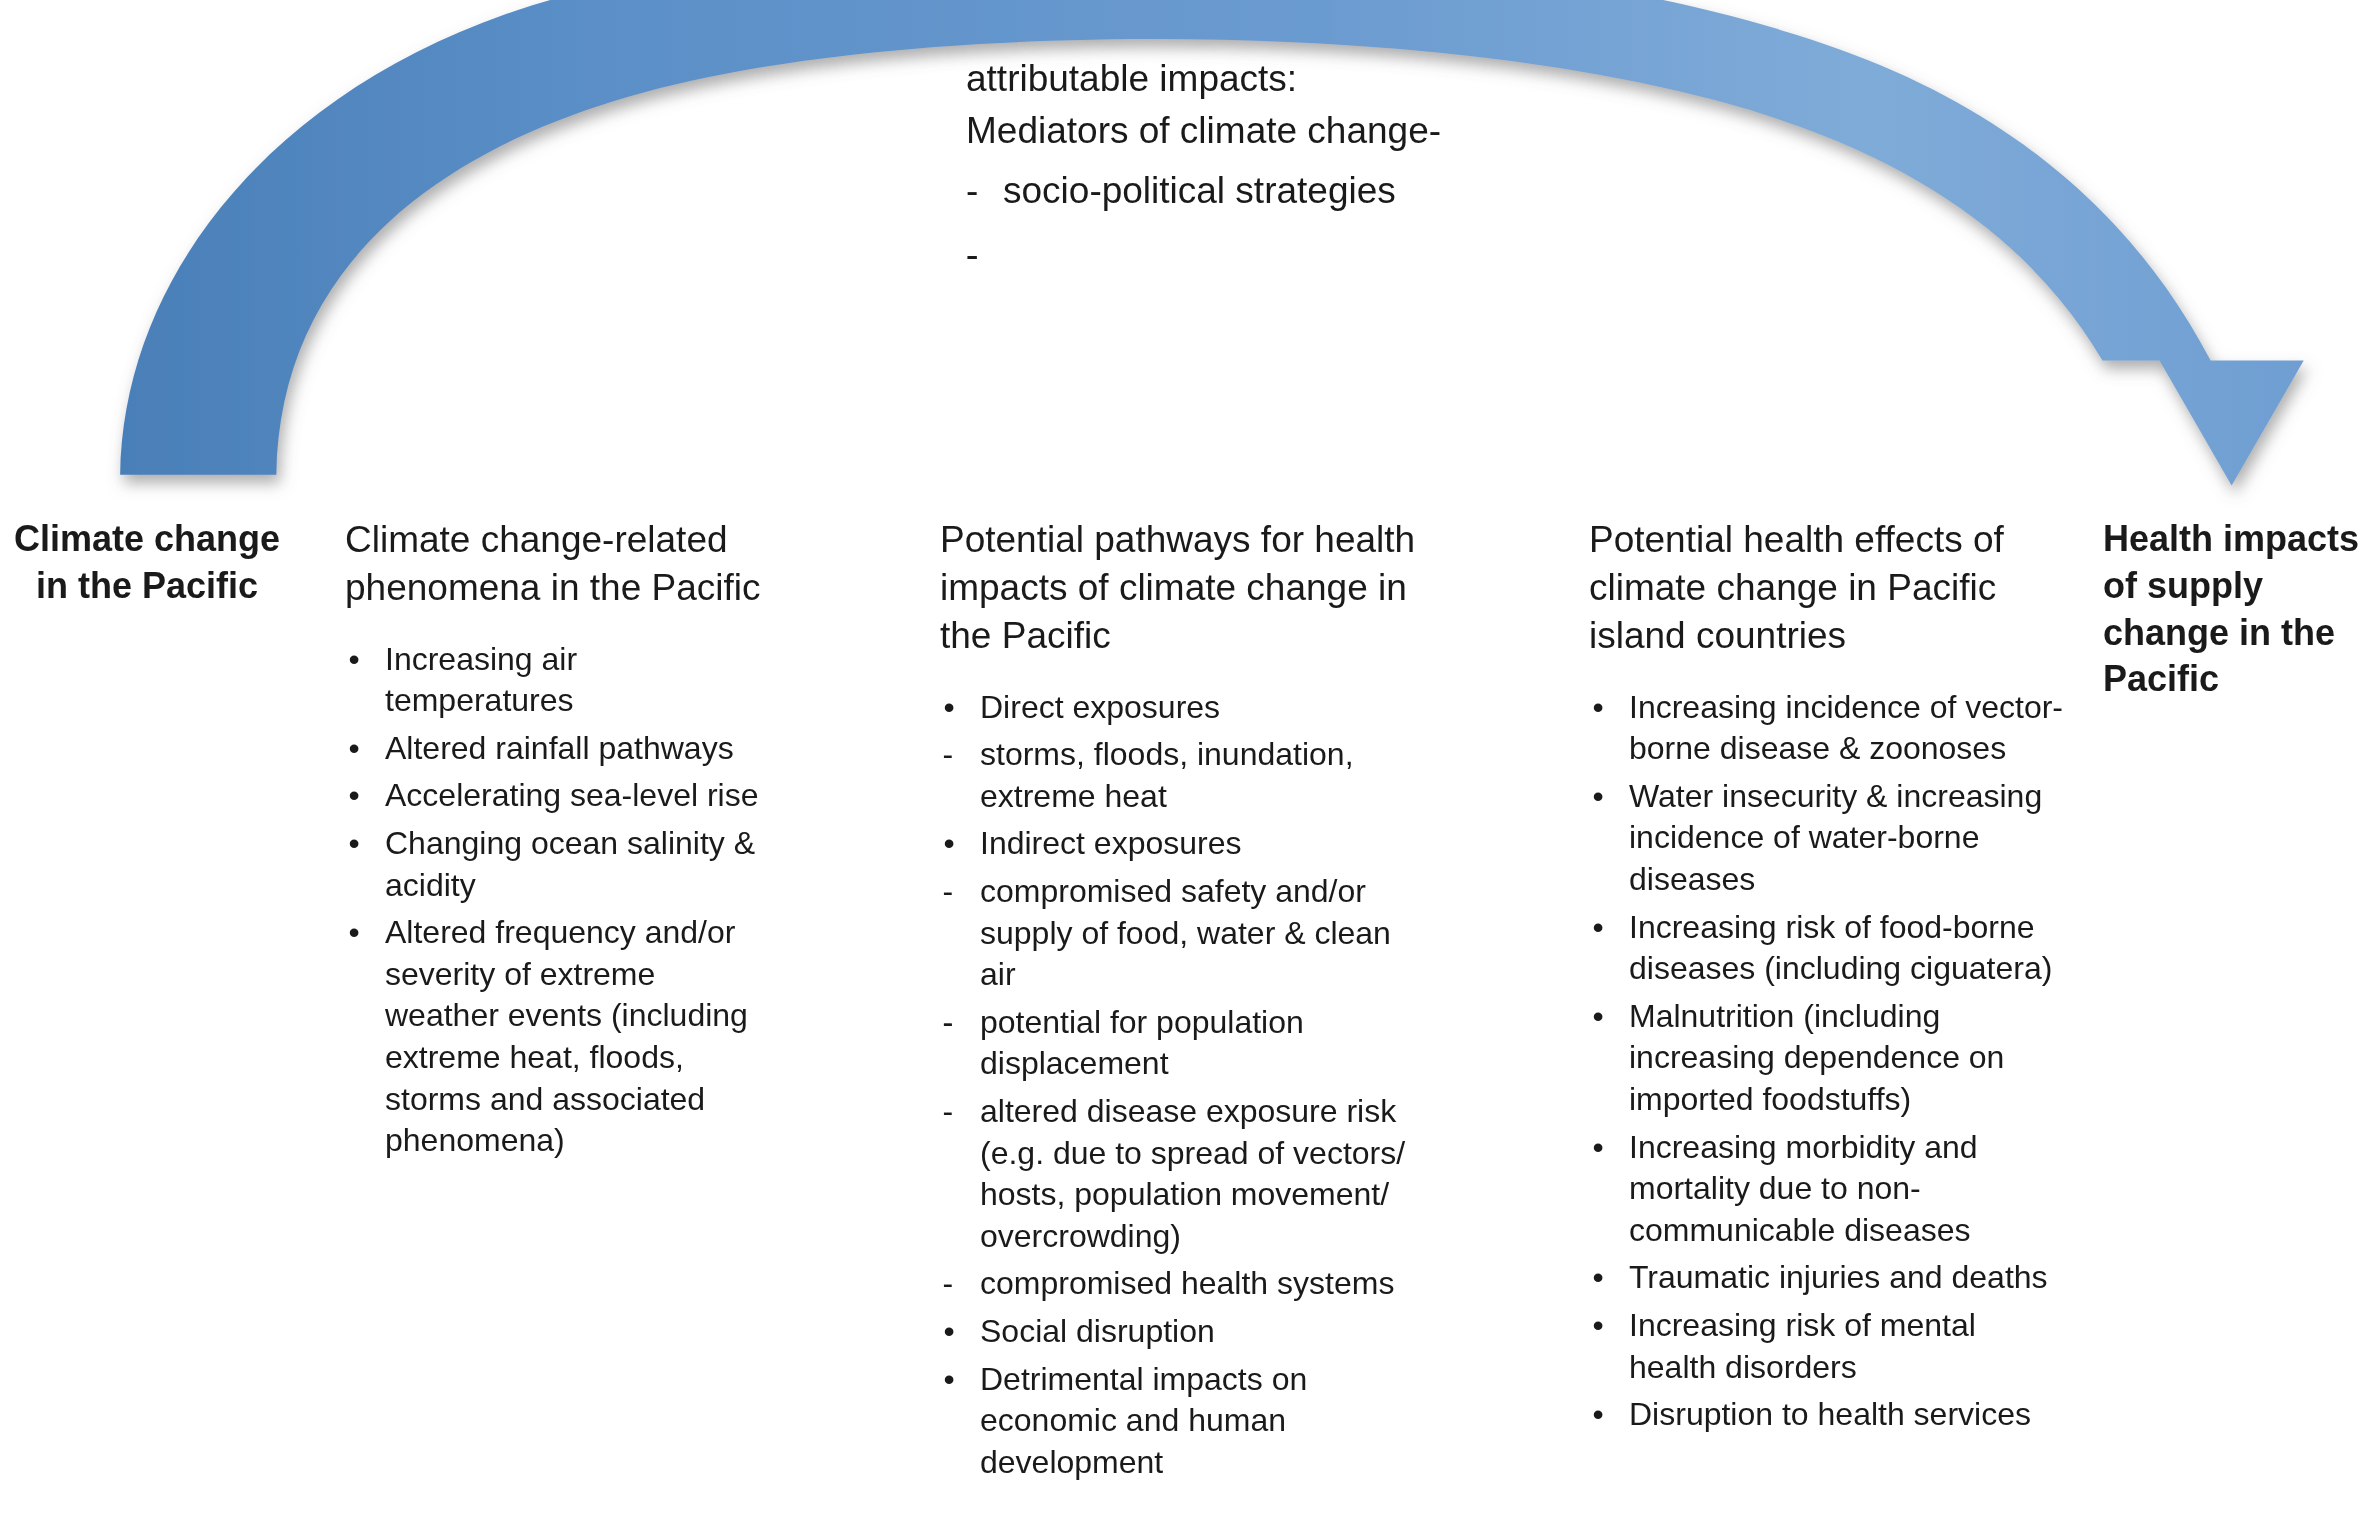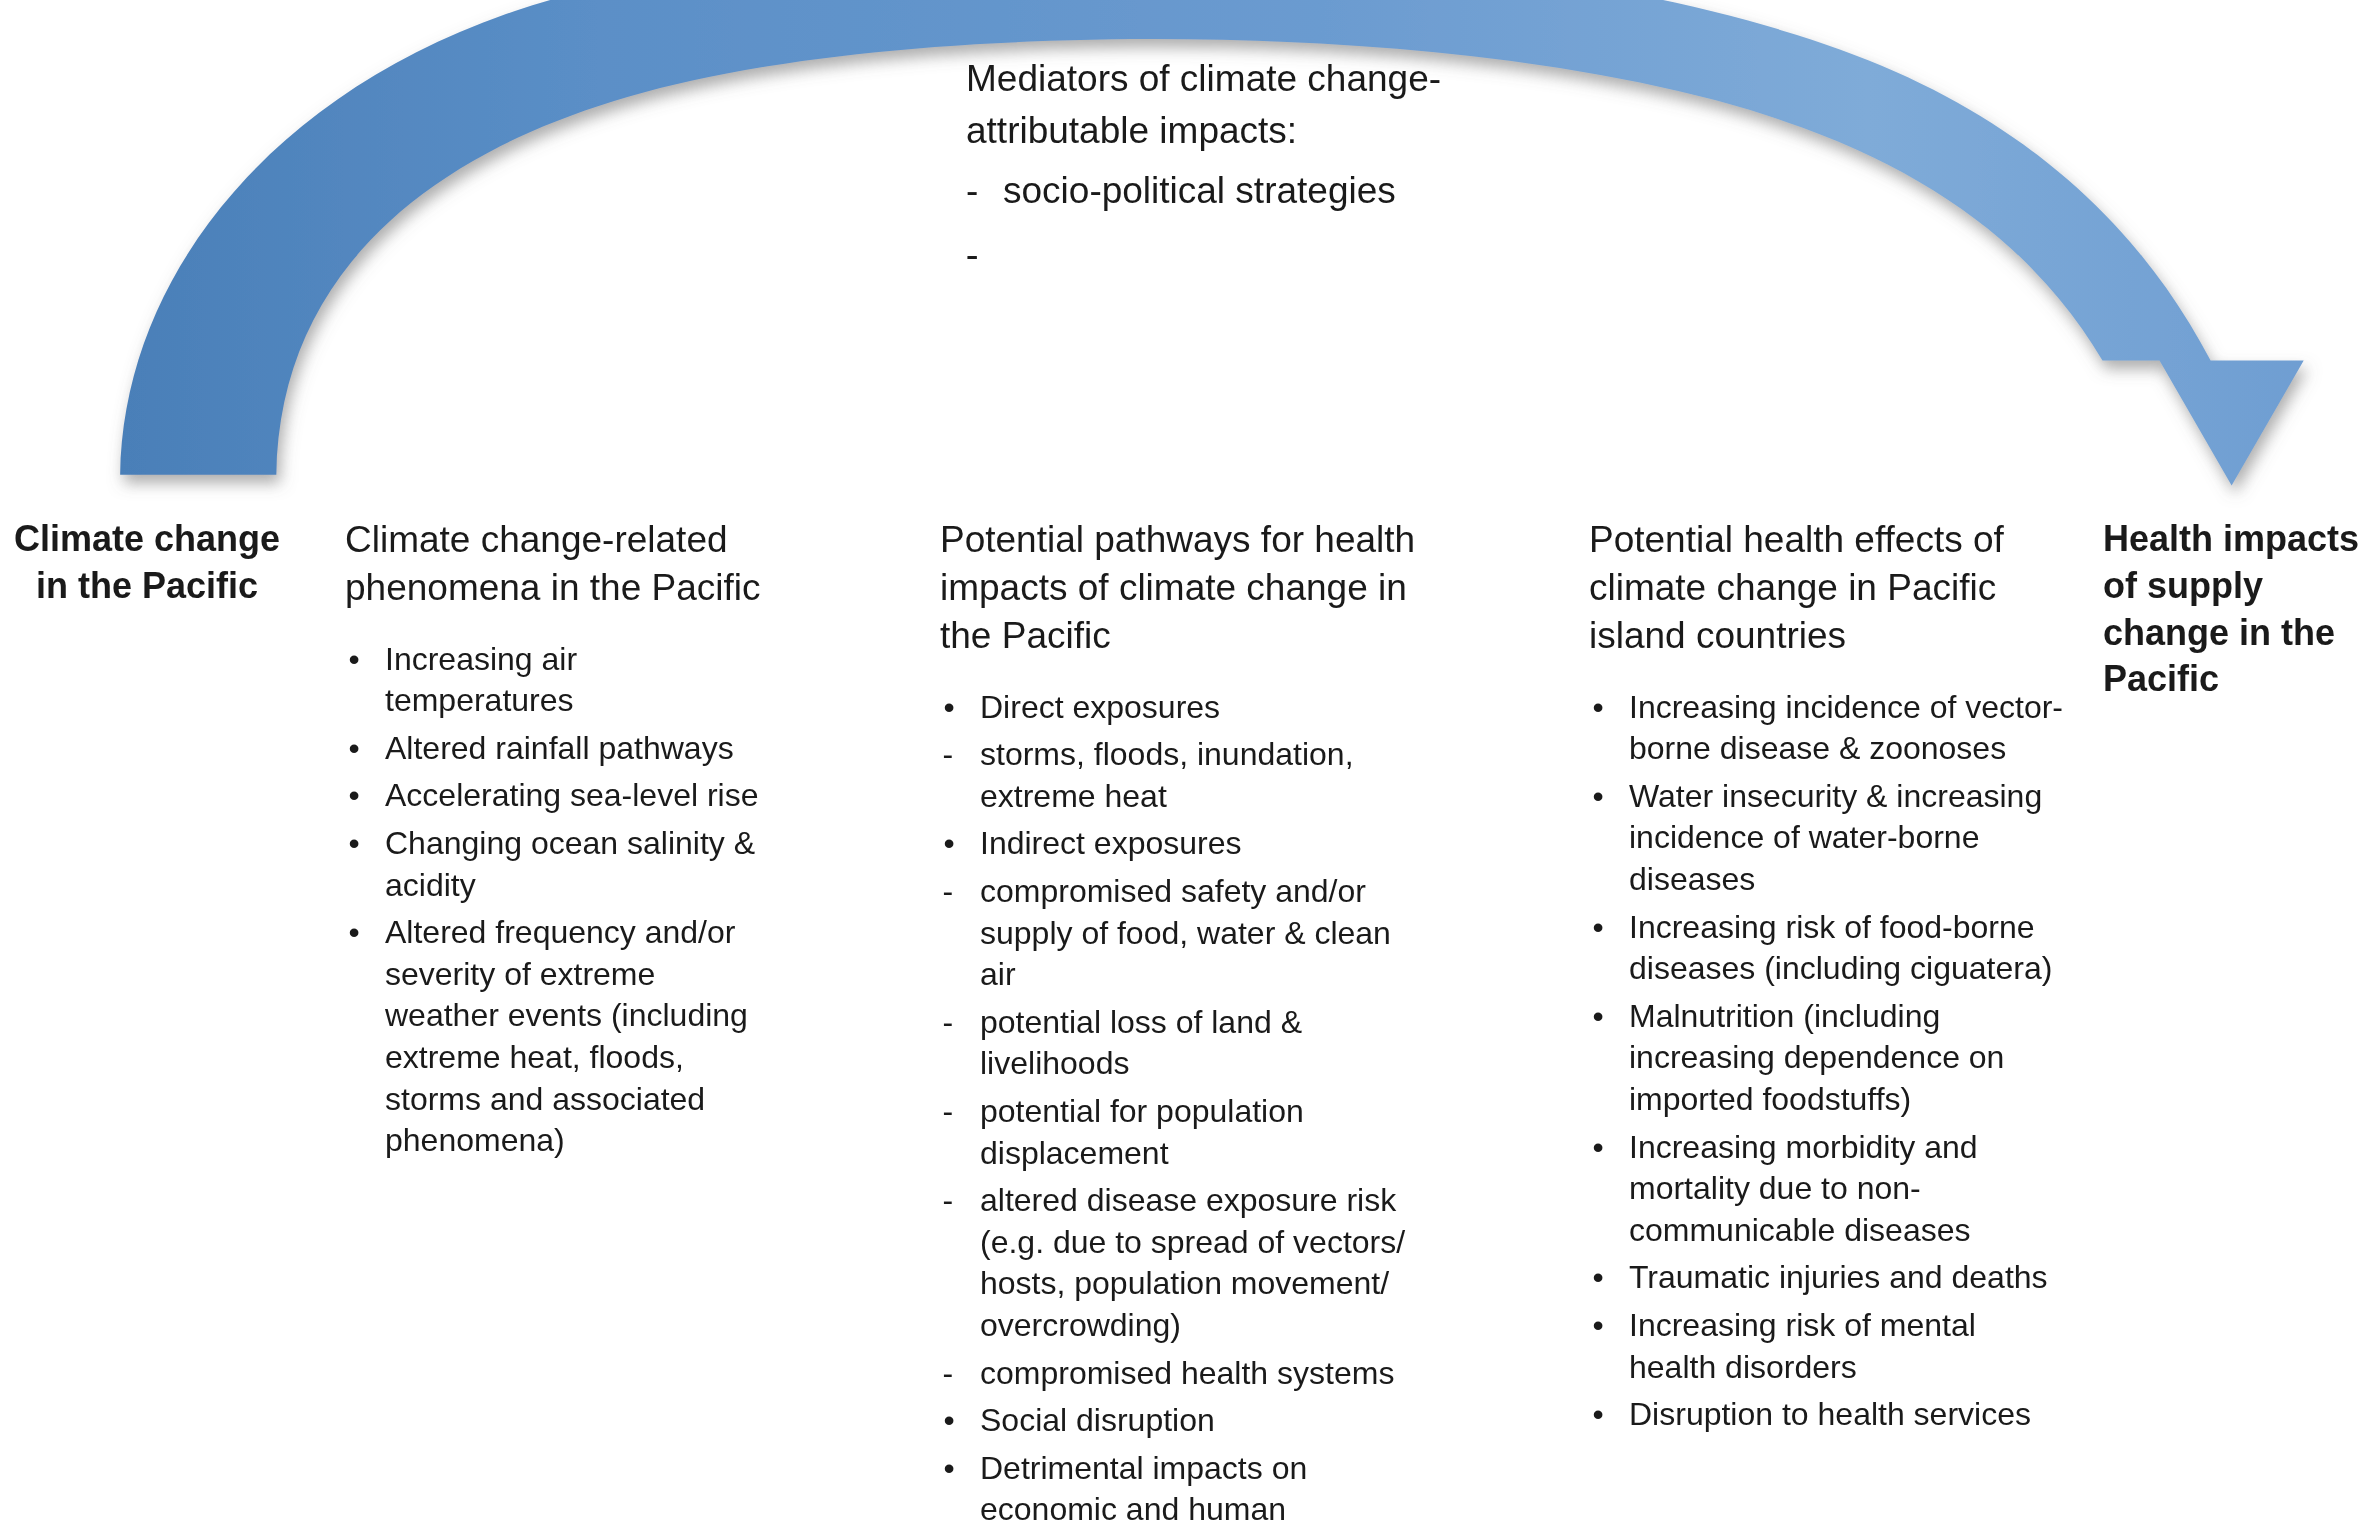--- a/index.html
+++ b/index.html
@@ -149,22 +149,22 @@
             L 3595,600
             L 3500,600
             C 3400,430 3240,300 3000,212
             C 2520,34  1640,32   1180,128
             C 720,222   465,452   460,790
             Z
           "></path>
   </svg>
 
   <div class="mediators">
+    <div class="med-title">attributable impacts:</div>
     <div class="med-title">Mediators of climate change-</div>
-    <div class="med-title">attributable impacts:</div>
     <ul>
       <li>
         <span class="dash">-</span><span>socio-political strategies</span>
       </li>
       <li>
         <span class="dash">-</span>
       </li>
       <li>
         <span class="dash">-</span>
       </li>
@@ -218,21 +218,20 @@
         <li class="b-dot">
           <span class="mk">•</span>
           <span>Indirect exposures</span>
         </li>
         <li class="b-dash">
           <span class="mk">-</span>
           <span>compromised safety and/or supply of food, water &amp; clean air</span>
         </li>
         <li class="b-dash">
           <span class="mk">-</span>
-          <span>potential loss of land &amp; livelihoods</span>
         </li>
         <li class="b-dash">
           <span class="mk">-</span>
           <span>potential for population displacement</span>
         </li>
         <li class="b-dash">
           <span class="mk">-</span>
           <span>altered disease exposure risk (e.g. due to spread of vectors/ hosts, population movement/ overcrowding)</span>
         </li>
         <li class="b-dash">

